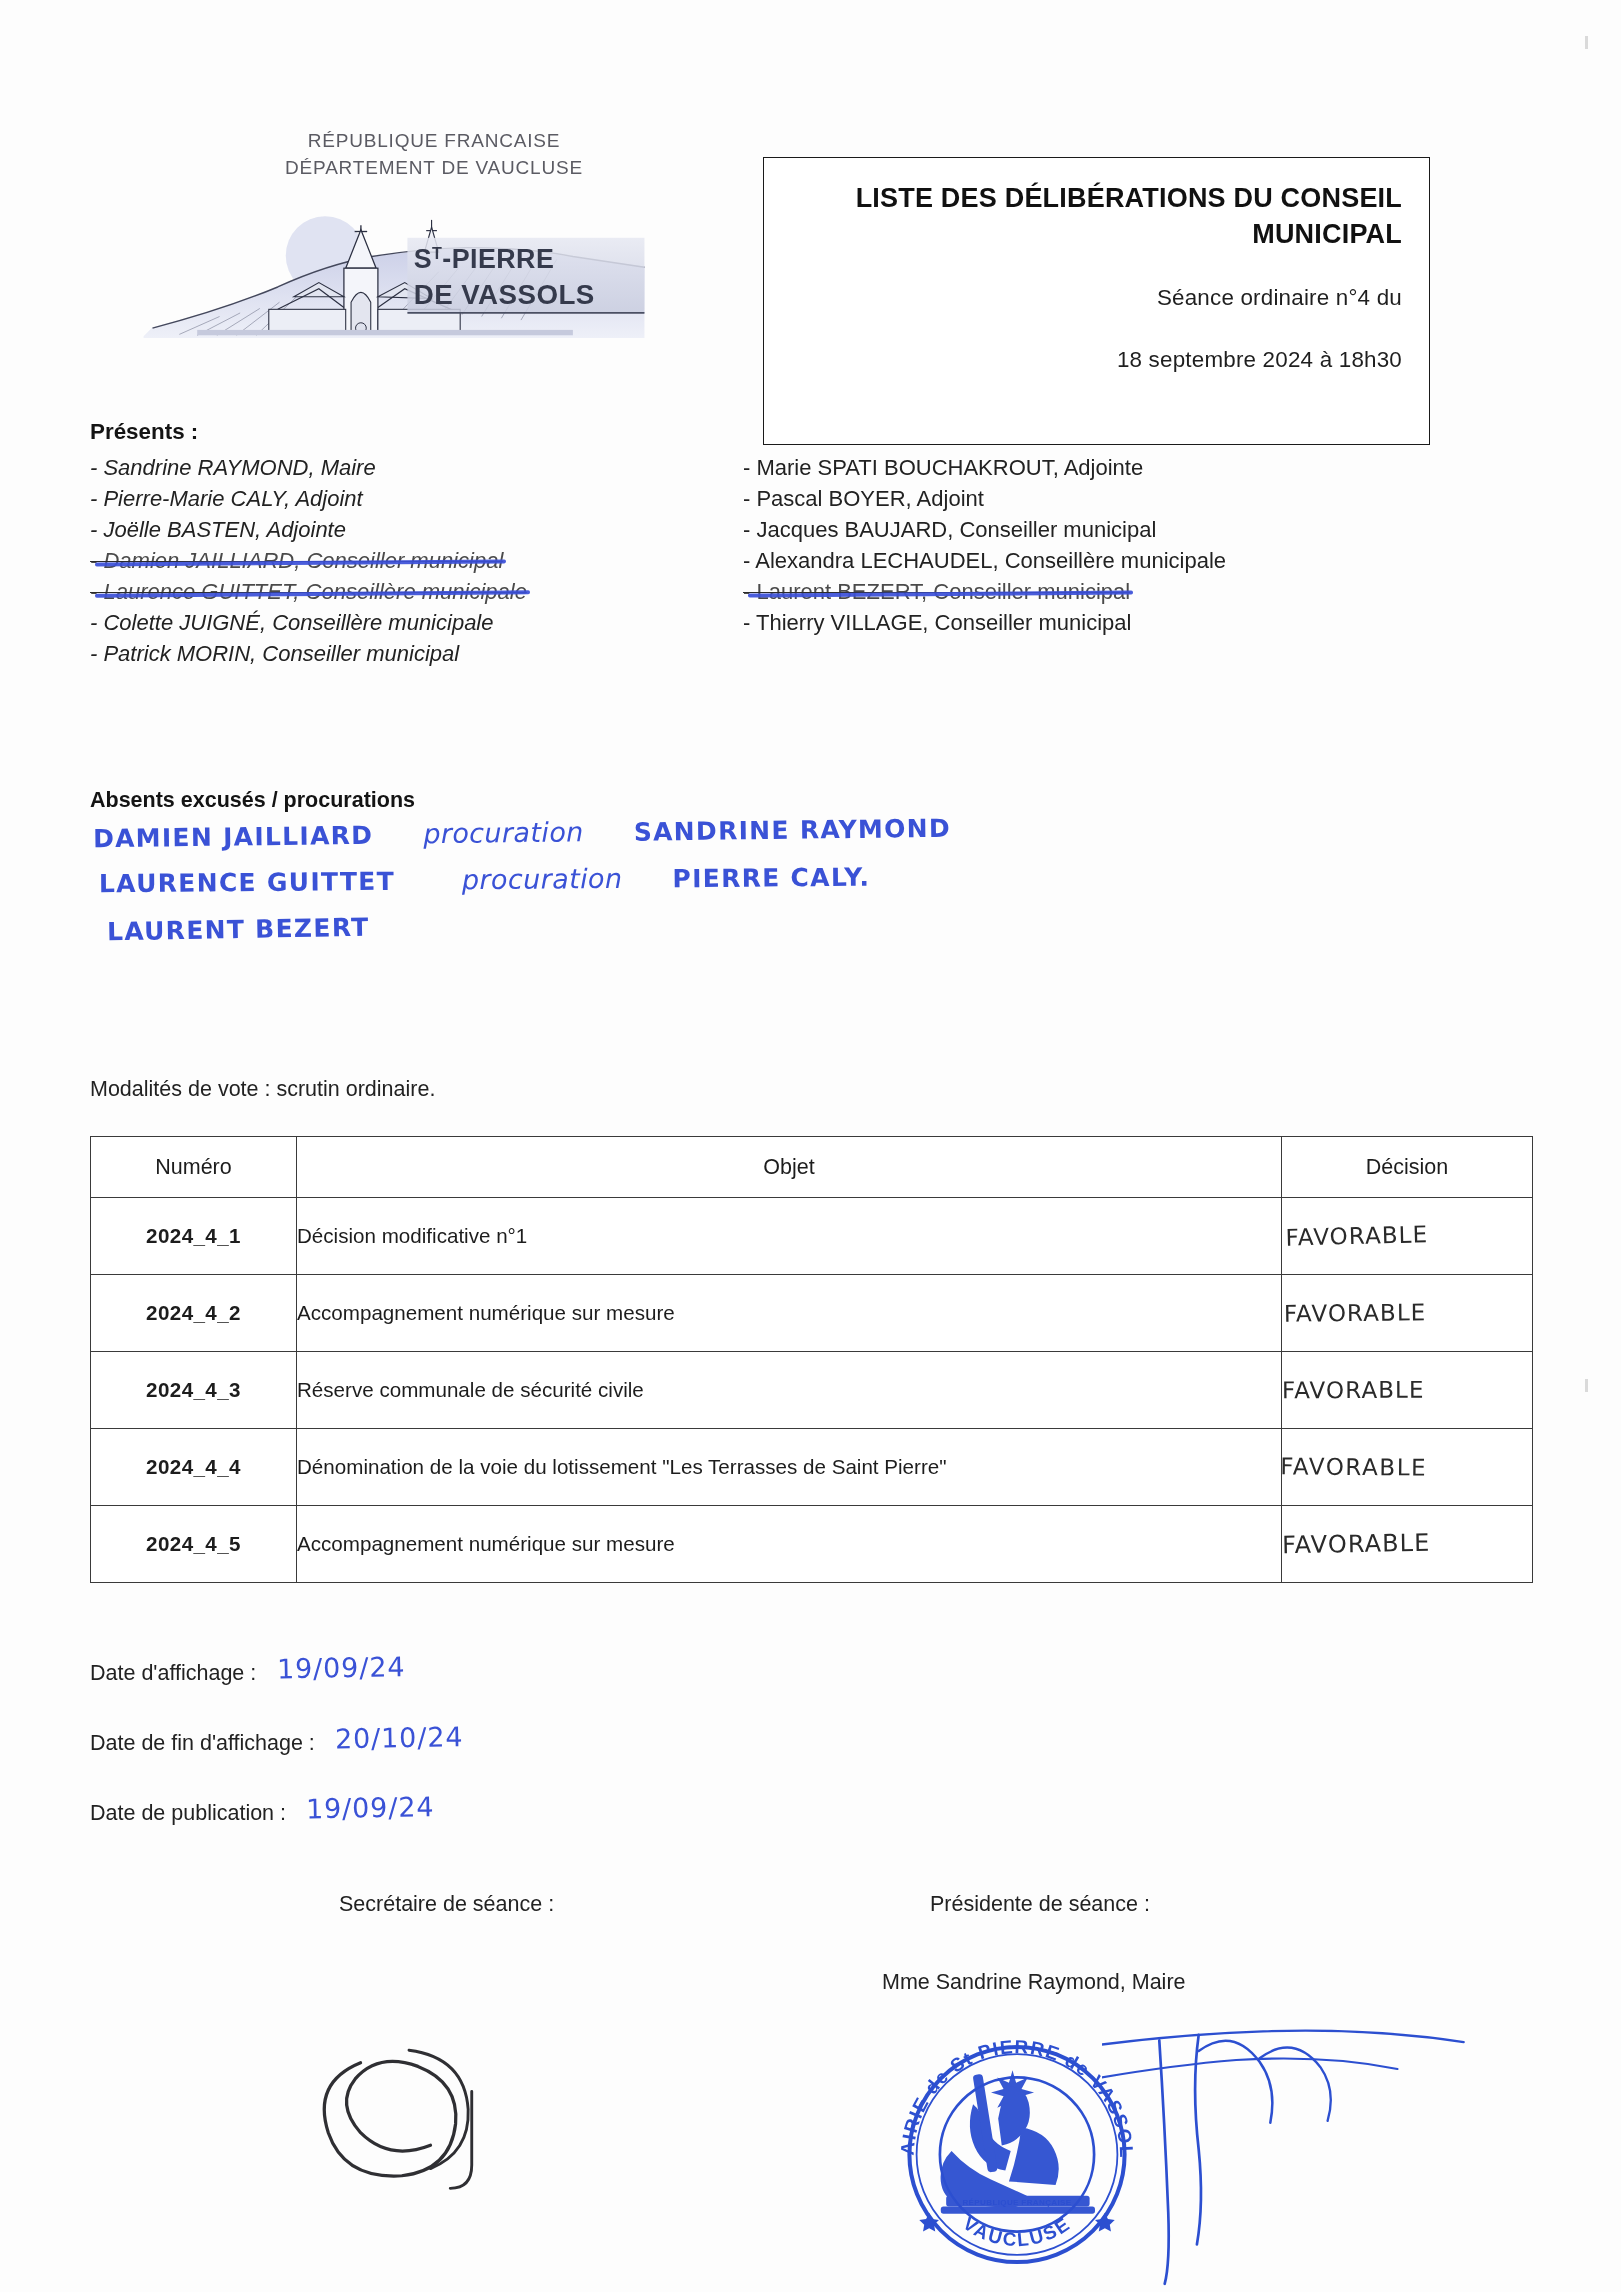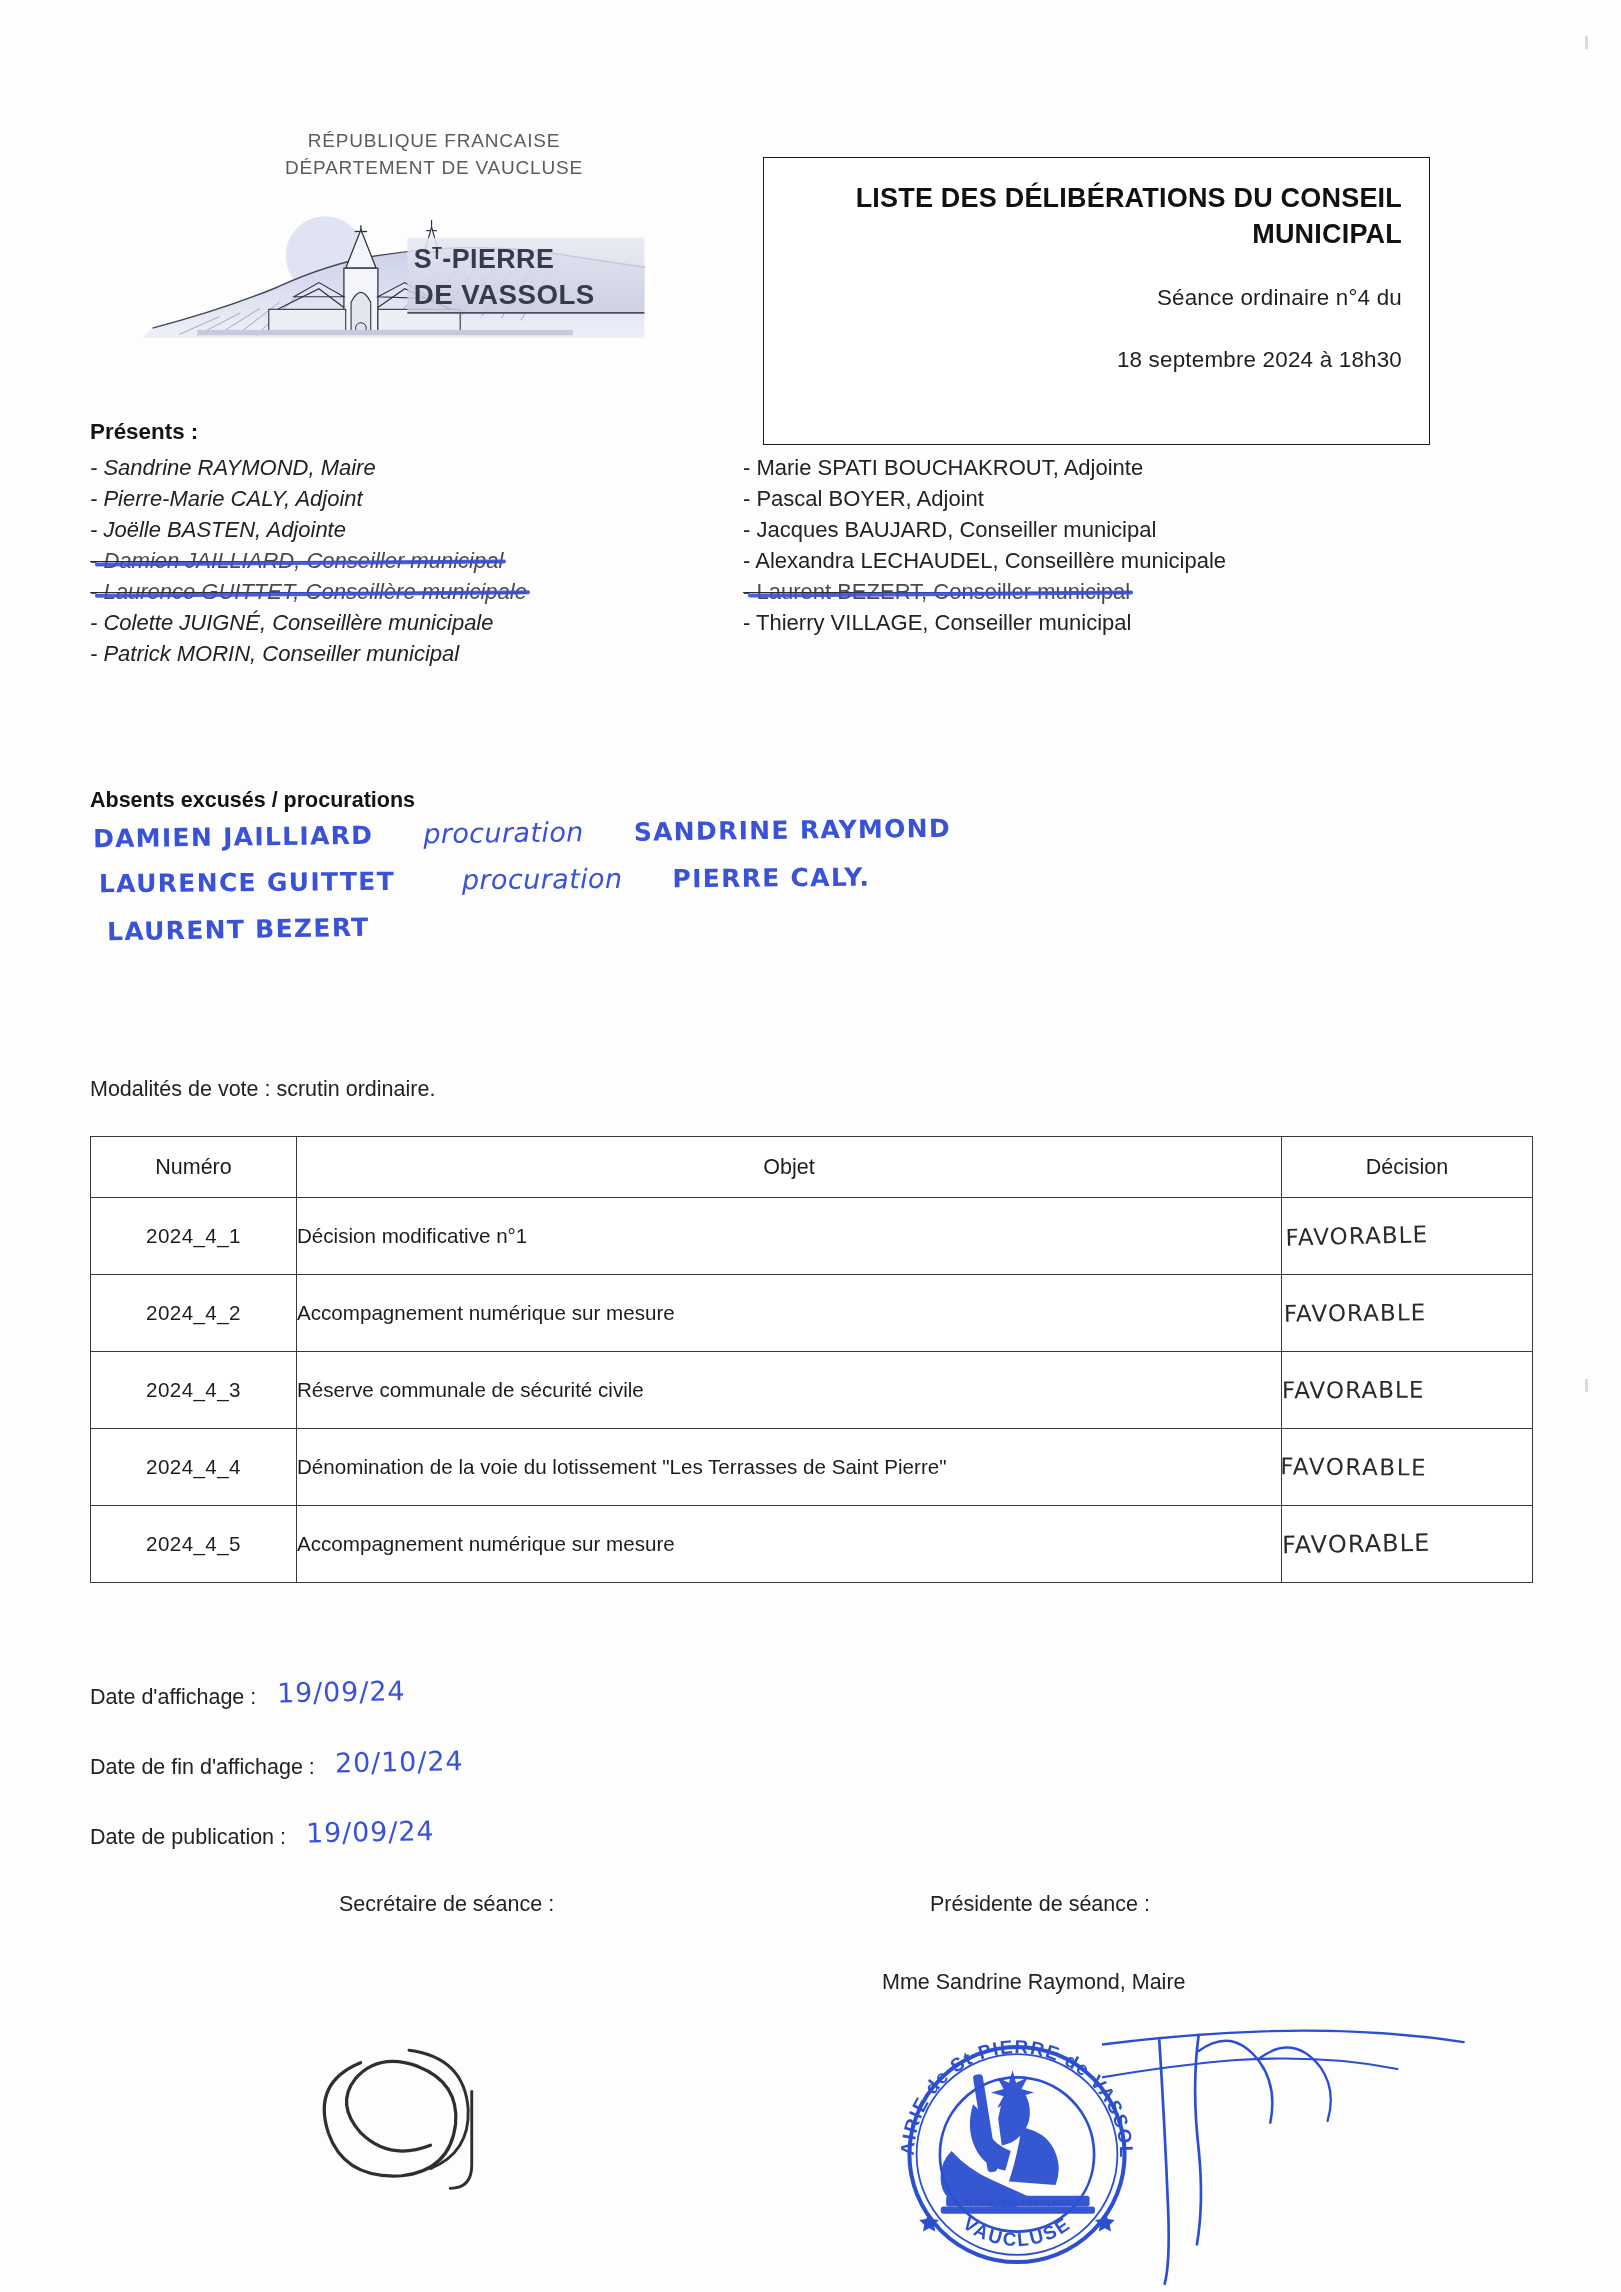--- a/index.html
+++ b/index.html
@@ -167,20 +167,21 @@
   }
   .col-num { width: 206px; }
   .col-obj { width: 985px; }
   .col-dec { width: 251px; }
   .delib-table td { height: 77px; }
   .cell-num {
     text-align: center;
     font-size: 20.6px;
     color: #1d1d1d;
     letter-spacing: 0.4px;
+    font-weight: bold;
   }
   .cell-obj {
     text-align: left;
     padding-left: 16px;
     font-size: 20.6px;
     color: #1d1d1d;
   }
   .cell-dec {
     text-align: left;
     padding-left: 12.5px;
@@ -199,21 +200,20 @@
   tr:nth-child(5) .dec-hand { transform: rotate(-0.9deg); font-size: 24px; }
 
   
   .dates-zone { position: absolute; left: 90px; top: 1655px; }
   .date-line {
     position: relative;
     font-size: 21.5px;
     color: #222;
     margin-bottom: 39px;
     white-space: nowrap;
-    margin-top: 24px;
   }
   .date-val {
     font-family: "DejaVu Sans", sans-serif;
     color: #3a52d6;
     font-size: 27px;
     letter-spacing: 0.9px;
     margin-left: 14.3px;
     display: inline-block;
     transform: rotate(-1deg) translateY(-2.7px);
   }

